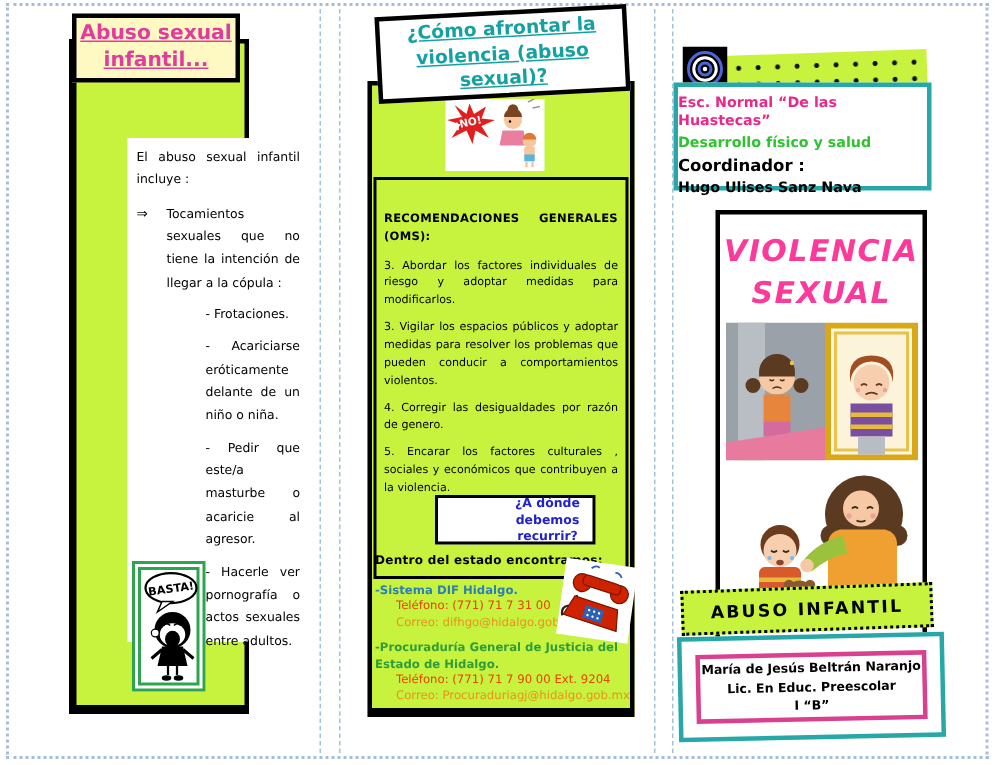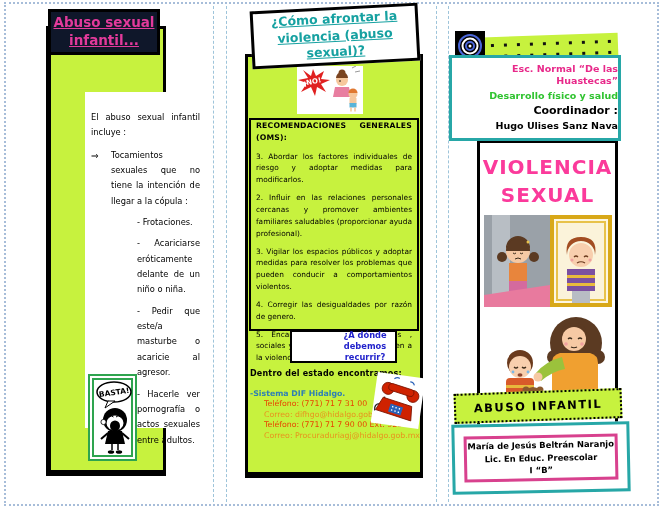--- a/index.html
+++ b/index.html
@@ -5,67 +5,67 @@
   html,body{margin:0;padding:0;background:#fff;}
   .page{position:relative;width:663px;height:510px;background:#fff;overflow:hidden;
         font-family:"DejaVu Sans",sans-serif;color:#000;}
   .abs{position:absolute;box-sizing:border-box;}
   .page-border{left:4px;top:2px;right:4px;bottom:4px;border:2px dotted #a7bdd9;z-index:0;}
   .guide{top:6px;bottom:8px;width:0;border-left:1px dashed #9ec4da;z-index:0;}
 
   
   .lp-green{left:46px;top:26px;width:120px;height:450px;background:#c7f23e;
             border:3px solid #000;border-left-width:5px;border-bottom-width:6px;z-index:1;}
-  .lp-title{left:48px;top:9px;width:112px;height:46px;background:#0f172a;border:3px solid #000;
+  .lp-title{left:48px;top:9px;width:112px;height:46px;background:#fef9c3;border:3px solid #000;
             display:flex;align-items:center;justify-content:center;text-align:center;z-index:3;}
   .lp-title span{color:#e33a9b;font-weight:bold;font-size:13.5px;line-height:1.3;text-decoration:underline;}
   .lp-text{left:85px;top:92px;width:121px;height:336px;background:#fff;z-index:2;
-           font-size:8.3px;line-height:1.85;text-align:justify;padding:18px 6px;}
+           font-size:8.3px;line-height:1.85;text-align:justify;padding:5px 6px;}
   .lp-text .bullet{display:flex;margin-top:7px;}
   .lp-text .arw{width:20px;flex:none;font-size:9px;}
   .lp-text .sub{margin-left:46px;margin-top:6px;}
   .basta-frame{left:88px;top:374px;width:49px;height:87px;background:#fff;
                border:2px solid #2ea44f;padding:2px;z-index:4;}
   .basta-inner{border:2px solid #2ea44f;width:100%;height:100%;box-sizing:border-box;background:#fff;}
 
   
   .mp-green{left:245px;top:54px;width:178px;height:424px;background:#c7f23e;
             border:3px solid #000;border-bottom-width:6px;z-index:1;}
   .mp-title{left:251px;top:7px;width:168px;height:58px;background:#fff;border:3px solid #000;
             transform:rotate(-3deg);display:flex;align-items:center;justify-content:center;
             text-align:center;z-index:3;padding:0 6px;}
   .mp-title span{color:#16a1a1;font-weight:bold;font-size:12.5px;line-height:1.35;text-decoration:underline;}
   .mp-noimg{left:297px;top:66px;width:66px;height:48px;background:#fff;z-index:2;}
-  .mp-rec{left:249px;top:118px;width:170px;height:213px;border:2px solid #000;z-index:2;
-          padding:0 5px;font-size:7.4px;line-height:1.6;text-align:justify;}
+  .mp-rec{left:249px;top:118px;width:170px;height:268px;border:2px solid #000;z-index:2;
+          padding:20px 5px;font-size:7.4px;line-height:1.6;text-align:justify;}
   .mp-rec .hdr{font-weight:bold;font-size:7.7px;margin-bottom:6px;letter-spacing:.2px;}
   .mp-rec .itm{margin-bottom:6px;}
   .mp-where{left:290px;top:330px;width:107px;height:33px;background:#fff;border:2px solid #000;
             display:flex;align-items:center;justify-content:center;text-align:center;z-index:2;padding-left:43px;}
   .mp-where span{color:#2222cc;font-weight:bold;font-size:8.3px;line-height:1.3;}
   .mp-contacts{left:250px;top:369px;width:171px;z-index:2;font-size:7.8px;line-height:1.35;}
   .mp-contacts .lead{font-weight:bold;font-size:8px;margin-bottom:9px;letter-spacing:.2px;}
   .mp-contacts .cname1{color:#2e7fb5;font-weight:bold;}
   .mp-contacts .cname2{color:#2f9e3a;font-weight:bold;margin-top:7px;}
   .mp-contacts .cphone{color:#e84300;padding-left:14px;}
   .mp-contacts .cmail{color:#e8921e;padding-left:14px;}
   .phone-img{left:374px;top:375px;width:48px;height:51px;background:#fff;transform:rotate(8deg);z-index:3;}
 
   
   .rp-spiral{left:455px;top:31px;width:30px;height:30px;z-index:2;}
   .rp-dots{left:482px;top:35px;width:136px;height:23px;background-color:#c7f23e;transform:rotate(-2deg);
            background-image:radial-gradient(circle,#111 1.4px,transparent 1.9px);
            background-size:13px 11px;background-position:4px 3px;z-index:1;}
-  .rp-esc{left:449px;top:55px;width:172px;height:86px;background:#fff;border:3px solid #27a7a7;
-          text-align:right;padding-top:5px;z-index:3;}
+  .rp-esc{left:449px;top:55px;width:172px;height:72px;background:#fff;border:3px solid #27a7a7;
+          text-align:left;padding-top:5px;z-index:3;}
   .esc-school{color:#e8298a;font-weight:bold;font-size:9.5px;line-height:1.25;}
   .esc-subject{color:#2fc32f;font-weight:bold;font-size:9.5px;margin-top:3px;}
   .esc-coord{color:#000;font-weight:bold;font-size:11px;margin-top:3px;}
   .esc-name{color:#000;font-weight:bold;font-size:9.5px;margin-top:3px;}
-  .rp-main{left:477px;top:140px;width:141px;height:290px;background:#fff;border:3px solid #000;z-index:2;}
+  .rp-main{left:477px;top:140px;width:141px;height:290px;background:#fff;border:3px solid #000;z-index:2;font-style:italic;}
   .vs-title{margin-top:10px;text-align:center;color:#fb3a9b;font-weight:bold;font-size:20px;
             line-height:1.4;letter-spacing:1px;}
   .rp-img1{display:block;margin:6px auto 0;}
   .rp-img2{display:block;margin:0 auto;}
   .rp-banner{left:454px;top:391px;width:168px;height:30px;background:#c7f23e;border:2px dotted #000;
              transform:rotate(-2deg);display:flex;align-items:center;justify-content:center;z-index:4;}
   .rp-banner span{color:#000;font-weight:bold;font-size:11.5px;letter-spacing:1.5px;}
   .rp-name{left:452px;top:423px;width:178px;height:70px;background:#fff;border:3px solid #27a7a7;
            transform:rotate(-1.2deg);padding:9px 9px;z-index:5;}
   .rp-name-inner{border:3px solid #d8418e;height:100%;box-sizing:border-box;display:flex;
@@ -134,33 +134,33 @@
       <circle cx="56" cy="28" r="4.5" fill="#f6c79c"></circle>
       <path d="M51.5 27 a4.5 4.5 0 0 1 9 0 z" fill="#e07830"></path>
       <rect x="52.5" y="32" width="7" height="6" fill="#f6c79c"></rect>
       <rect x="52.5" y="37" width="7" height="4.5" fill="#5ab4d8"></rect>
       <path d="M54 41.5 v4 M58 41.5 v4" stroke="#f6c79c" stroke-width="1.6"></path>
     </svg>
   </div>
   <div class="abs mp-rec">
     <div class="hdr">RECOMENDACIONES GENERALES (OMS):</div>
     <div class="itm">3. Abordar los factores individuales de riesgo y adoptar medidas para modificarlos.</div>
-    <div class="itm">2. Influir en las relaciones personales cercanas y promover ambientes familiares saludables (proporcionar ayuda profesional).</div>
     <div class="itm">3. Vigilar los espacios públicos y adoptar medidas para resolver los problemas que pueden conducir a comportamientos violentos.</div>
     <div class="itm">4. Corregir las desigualdades por razón de genero.</div>
     <div class="itm">5. Encarar los factores culturales , sociales y económicos que contribuyen a la violencia.</div>
   </div>
   <div class="abs mp-where">
     <span>¿A dónde debemos recurrir?</span>
   </div>
   <div class="abs mp-contacts">
     <div class="lead">Dentro del estado encontramos:</div>
     <div class="cname1">-Sistema DIF Hidalgo.</div>
     <div class="cphone">Teléfono: (771) 71 7 31 00</div>
     <div class="cmail">Correo: difhgo@hidalgo.gob.mx</div>
+    <div class="cname2">-Procuraduría General de Justicia del Estado de Hidalgo.</div>
     <div class="cphone">Teléfono: (771) 71 7 90 00 Ext. 9204</div>
     <div class="cmail">Correo: Procuraduriagj@hidalgo.gob.mx</div>
   </div>
   <div class="abs phone-img">
     <svg width="48" height="51" viewBox="0 0 48 51">
       <g transform="rotate(10 24 25)">
         <path d="M5 42 q-3 -6 3 -8 q6 -2 2 -8" stroke="#222" stroke-width="1.4" fill="none"></path>
         <path d="M9 27 h30 l3.5 14 h-37 z" fill="#cf2200" stroke="#7a1400" stroke-width="0.8"></path>
         <rect x="18" y="30.5" width="13" height="8.5" fill="#2a62b8"></rect>
         <circle cx="21" cy="33" r="0.8" fill="#fff"></circle>

